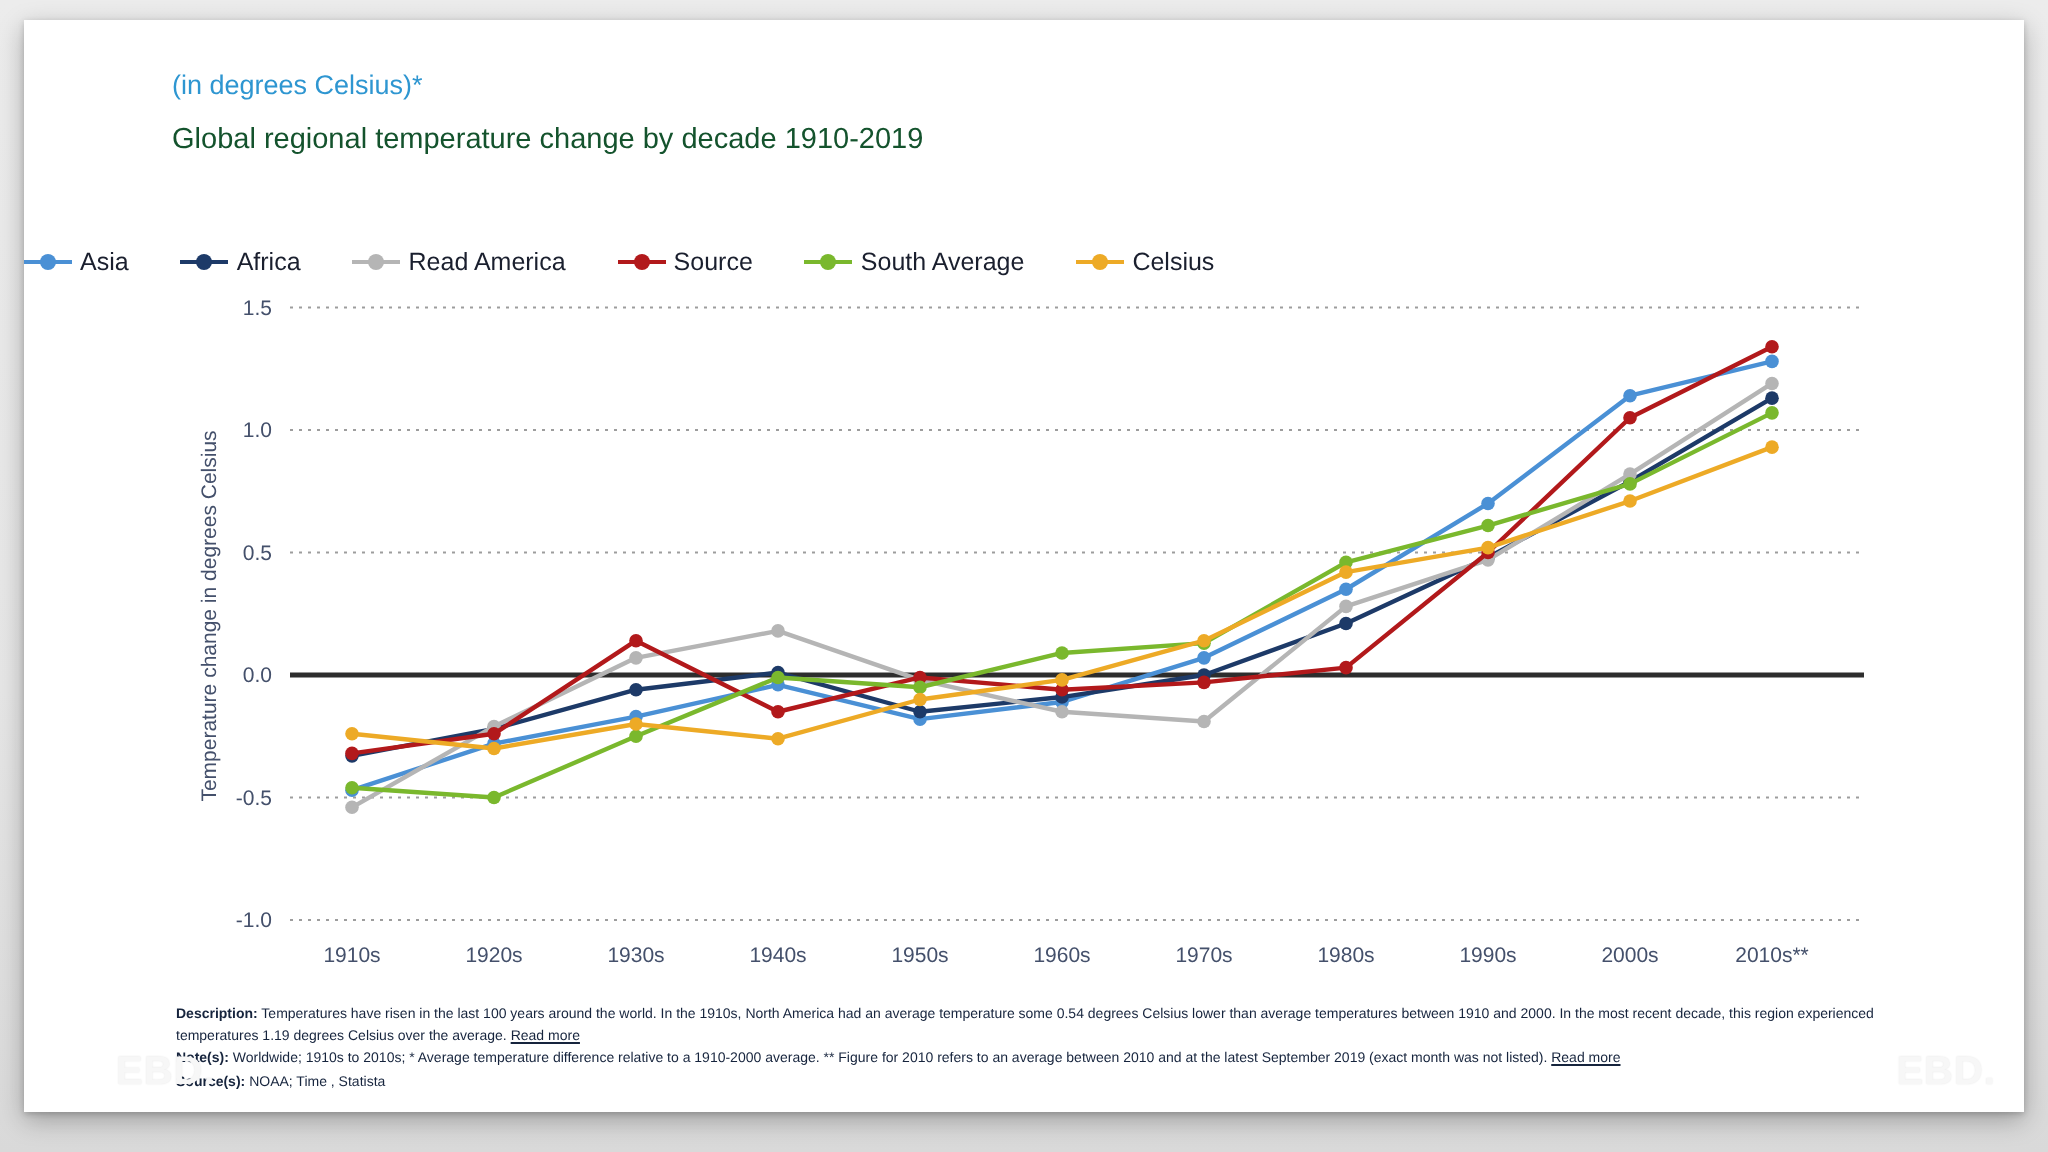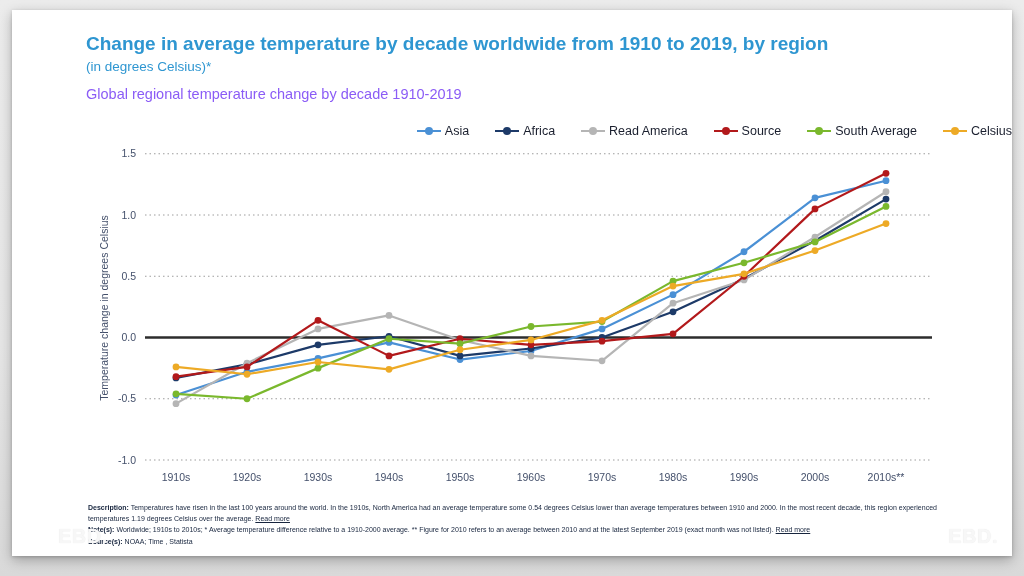--- a/index.html
+++ b/index.html
@@ -10,24 +10,24 @@
     position:relative;
   }
   .card {
     position:absolute; left:12px; top:10px; width:1000px; height:546px;
     background:#ffffff;
     box-shadow:0 4px 12px rgba(0,0,0,0.28), 0 1px 3px rgba(0,0,0,0.18);
   }
   .titleblock { position:absolute; left:74px; top:22px; width:880px; }
   .title-main { font-size:19px; font-weight:bold; color:#2e96d1; line-height:1.25; }
   .title-sub  { font-size:13.5px; font-weight:normal; color:#2e96d1; margin-top:3px; }
-  .subtitle   { font-size:14.5px; color:#8b5cf6; margin-top:12px; }
+  .subtitle   { font-size:14.5px; color:#14532d; margin-top:12px; }
   .legend {
     position:absolute; left:0; top:114px; width:100%;
-    display:flex; justify-content:flex-end; align-items:center; gap:26px;
+    display:flex; justify-content:flex-start; align-items:center; gap:26px;
   }
   .legend-item { display:flex; align-items:center; gap:4px; }
   .lg-swatch { position:relative; width:24px; height:9px; display:inline-block; }
   .lg-line { position:absolute; left:0; top:3px; width:24px; height:2.5px; }
   .lg-dot  { position:absolute; left:8px; top:0; width:8px; height:8px; border-radius:50%; }
   .lg-label { font-size:12.5px; color:#1a1f2e; }
   .chart-wrap { position:absolute; left:88px; top:133px; width:840px; height:353px; }
   .footer { position:absolute; left:76px; top:493px; width:856px; color:#16243d; }
   .footer p { font-size:7px; line-height:1.5; margin-bottom:1px; }
   .footer b { font-weight:bold; }
@@ -39,21 +39,20 @@
   .wm-left  { left:46px; bottom:8px; }
   .wm-right { right:14px; bottom:8px; }
   svg text { font-family:"Liberation Sans", sans-serif; }
 </style>
 </head>
 <body>
 
 <div class="card">
 
   <div class="titleblock">
-    <div class="title-main">Change in average temperature by decade worldwide from 1910 to 2019, by region</div>
     <div class="title-sub">(in degrees Celsius)*</div>
     <div class="subtitle">Global regional temperature change by decade 1910-2019</div>
   </div>
 
   <div class="legend" id="legend">
       <span class="legend-item">
         <span class="lg-swatch">
           <span class="lg-line" style="background: rgb(74, 144, 213);"></span>
           <span class="lg-dot" style="background: rgb(74, 144, 213);"></span>
         </span>

